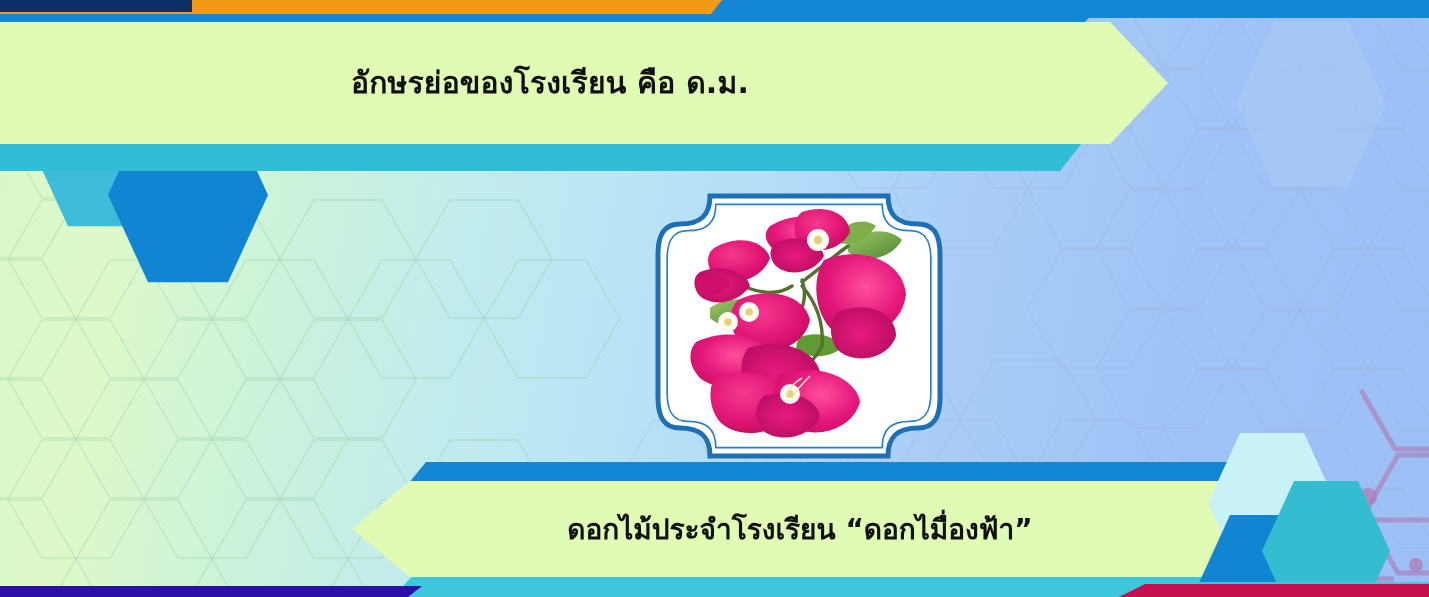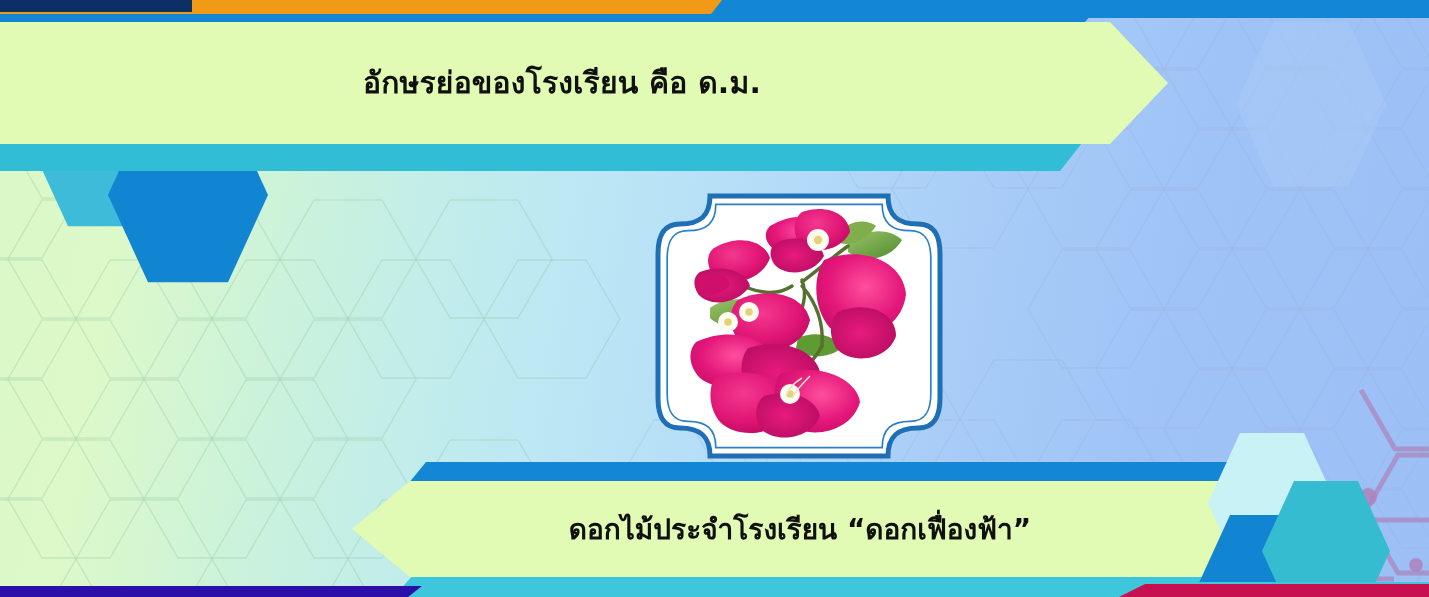--- a/index.html
+++ b/index.html
@@ -89,21 +89,20 @@
     position:absolute; left:0; top:24px; width:1100px; height:118px;
     display:flex; flex-direction:column;
     align-items:center; justify-content:center;
     gap:6px;
     color:#101010;
     font-weight:bold;
     font-size:30px;
     line-height:1.28;
     letter-spacing:.2px;
     white-space:nowrap;
-    margin-left:12px;
   }
 
   
   .cap-blue{
     position:absolute; left:408px; top:462px; width:822px; height:22px;
     background:#1387d4;
     clip-path:polygon(18px 0,822px 0,822px 22px,0 22px);
   }
   .cap-green{
     position:absolute; left:352px; top:481px; width:880px; height:96px;
@@ -257,21 +256,21 @@
   <div class="title-cyan"></div>
   <div class="title-green"></div>
 
   <div class="title-text">
     <div>อักษรย่อของโรงเรียน คือ ด.ม.</div>
   </div>
 
   <div class="cap-blue"></div>
   <div class="cap-cyan"></div>
   <div class="cap-green"></div>
-  <div class="cap-text">ดอกไม้ประจำโรงเรียน “ดอกเฟื่องฟ้า”</div>
+  <div class="cap-text">ดอกไม้ประจำโรงเรียน “ดอกไมื่องฟ้า”</div>
 
   <div class="hex hexD"></div>
   <div class="hex hexF"></div>
   <div class="hex hexE"></div>
 
   <div class="frame-wrap">
     <svg viewBox="0 0 294 272">
       <defs>
         <path id="ogee" d="
           M 58 6

